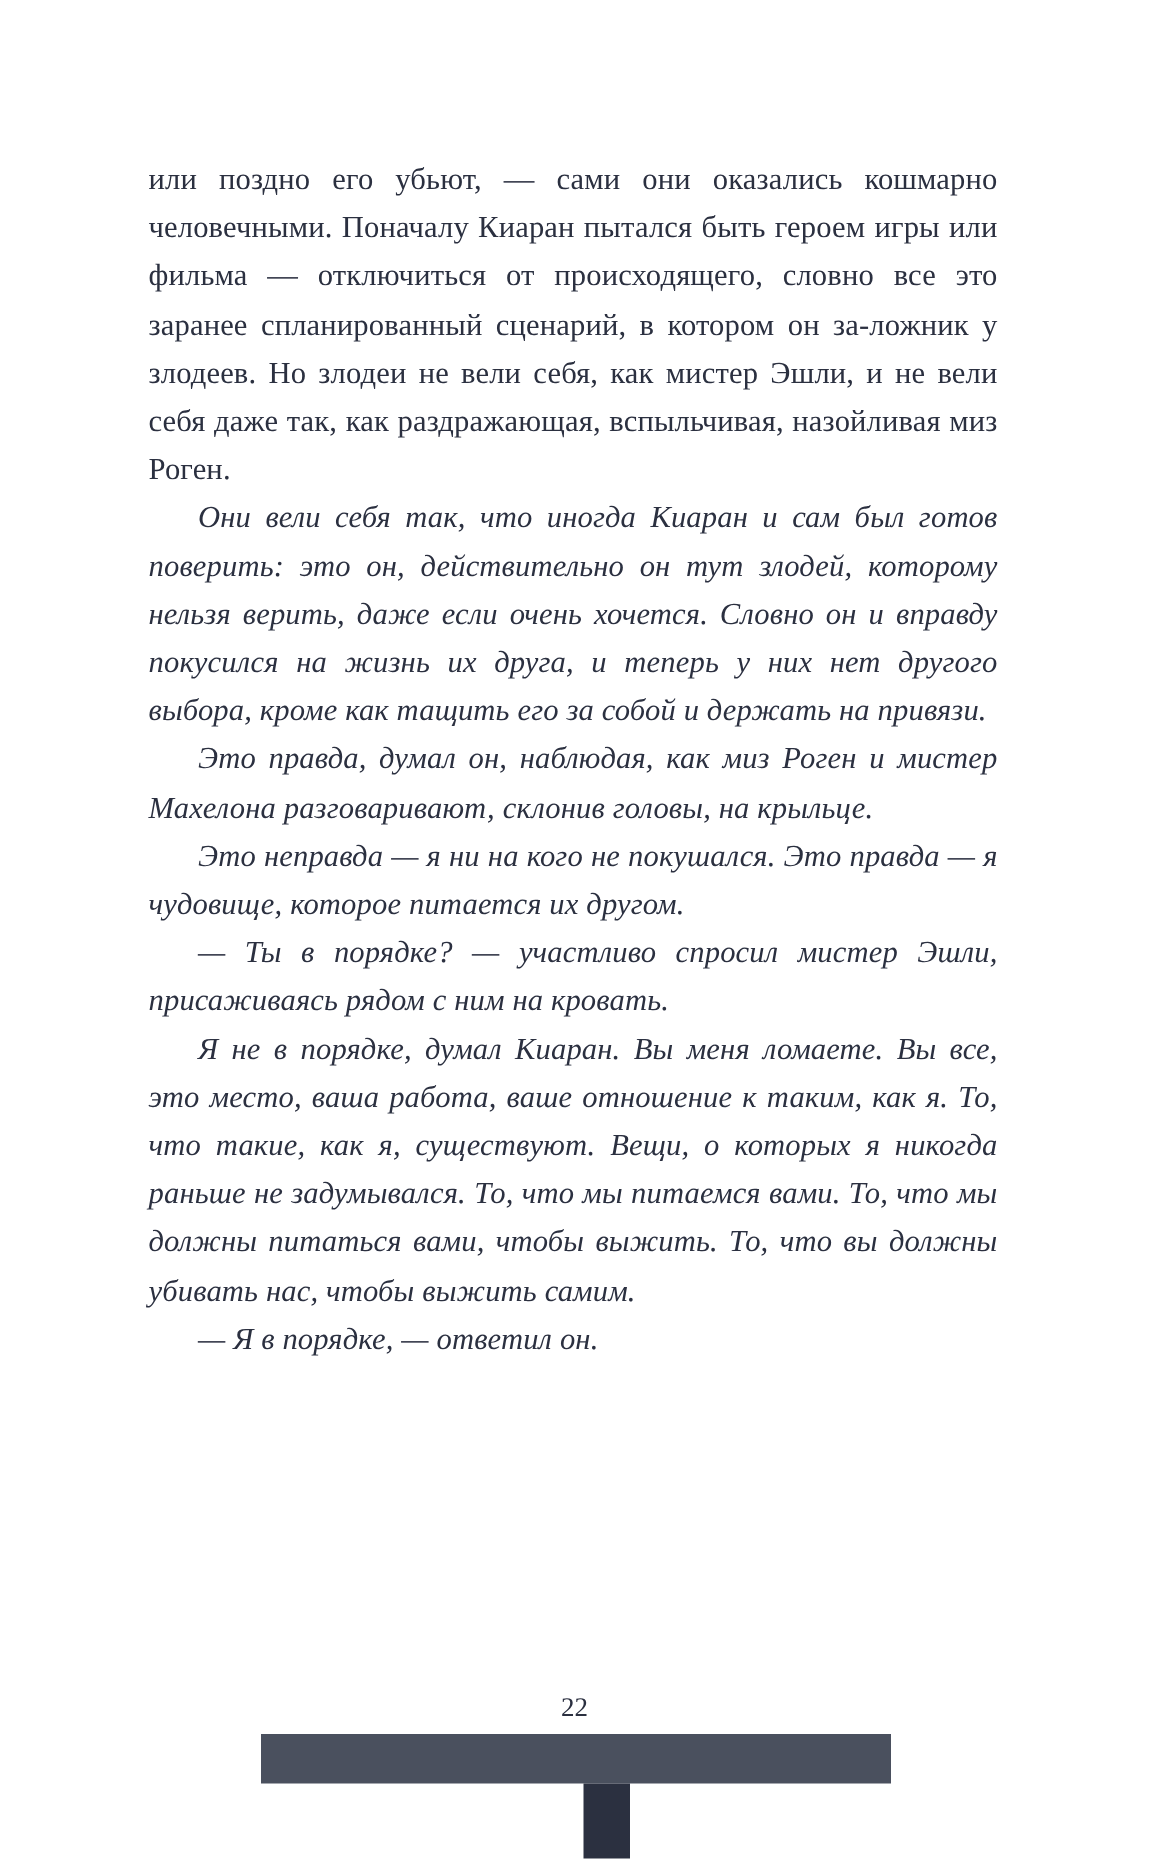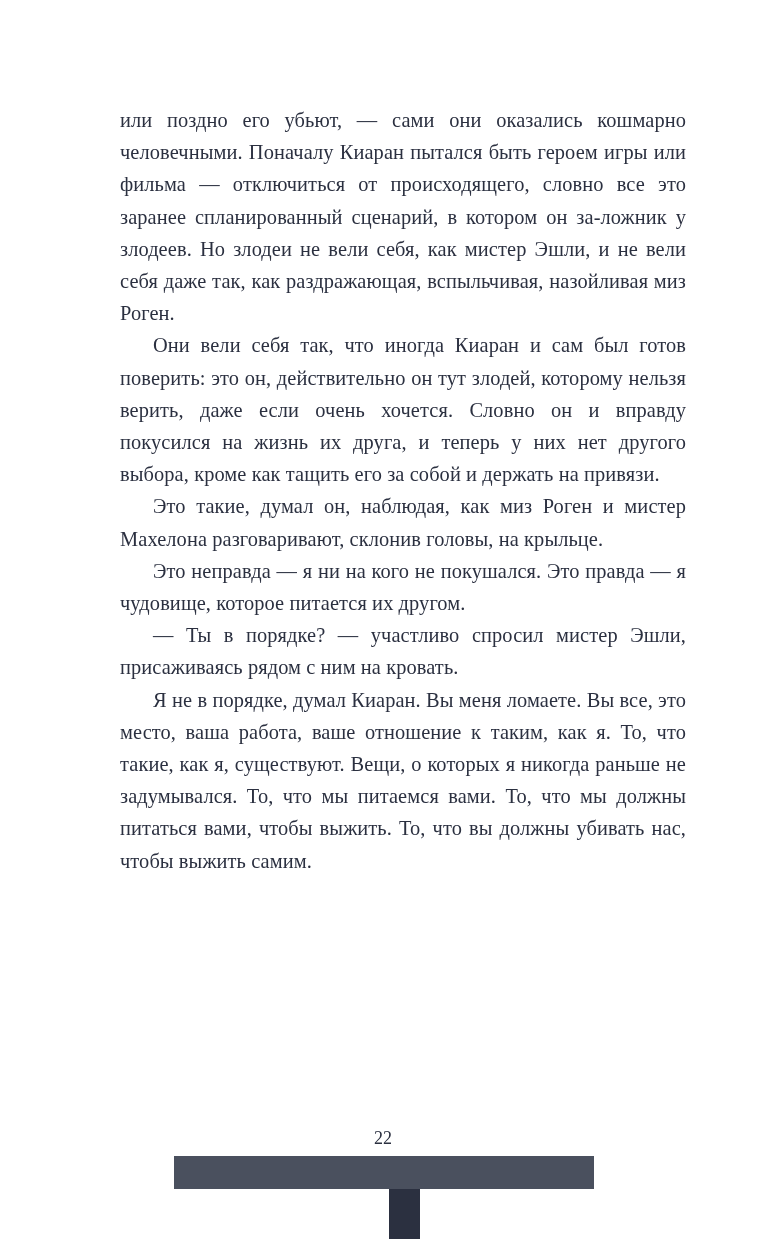--- a/index.html
+++ b/index.html
@@ -17,36 +17,37 @@
   }
   .page {
     position: absolute;
     left: 0;
     top: 0;
     width: 766px;
     height: 1239px;
   }
   .text-column {
     position: absolute;
-    left: 120px;
+    left: 99px;
     top: 104px;
     width: 566px;
   }
   p.para {
     margin: 0;
     font-size: 20.4px;
     line-height: 32.2px;
     text-align: justify;
     text-indent: 0;
     color: #2b3040;
     hyphens: manual;
     letter-spacing: 0.1px;
   }
   p.indent {
     text-indent: 33px;
+    font-style: italic;
   }
   p.italic {
   }
   .page-number {
     position: absolute;
     left: 0;
     top: 1128px;
     width: 766px;
     text-align: center;
     font-size: 18px;
@@ -71,24 +72,25 @@
   }
 </style>
 </head>
 <body>
 
 <div class="page">
 
   <div class="text-column">
     <p class="para">или поздно его убьют, — сами они оказались кошмарно человечными. Поначалу Киаран пытался быть героем игры или фильма — отключиться от происходящего, словно все это заранее спланированный сценарий, в котором он за-ложник у злодеев. Но злодеи не вели себя, как мистер Эшли, и не вели себя даже так, как раздражающая, вспыльчивая, назойливая миз Роген.</p>
     <p class="para indent">Они вели себя так, что иногда Киаран и сам был готов поверить: это он, действительно он тут злодей, которому нельзя верить, даже если очень хочется. Словно он и вправду покусился на жизнь их друга, и теперь у них нет другого выбора, кроме как тащить его за собой и держать на привязи.</p>
-    <p class="para indent">Это такие, думал он, наблюдая, как миз Роген и мистер Махелона разговаривают, склонив головы, на крыльце.</p>
+    <p class="para indent">Это правда, думал он, наблюдая, как миз Роген и мистер Махелона разговаривают, склонив головы, на крыльце.</p>
     <p class="para indent italic">Это неправда — я ни на кого не покушался. Это правда — я чудовище, которое питается их другом.</p>
     <p class="para indent">— Ты в порядке? — участливо спросил мистер Эшли, присаживаясь рядом с ним на кровать.</p>
     <p class="para indent">Я не в порядке, думал Киаран. Вы меня ломаете. Вы все, это место, ваша работа, ваше отношение к таким, как я. То, что такие, как я, существуют. Вещи, о которых я никогда раньше не задумывался. То, что мы питаемся вами. То, что мы должны питаться вами, чтобы выжить. То, что вы должны убивать нас, чтобы выжить самим.</p>
+    <p class="para indent">— Я в порядке, — ответил он.</p>
   </div>
 
   <div class="page-number">22</div>
 
   <div class="bar-main"></div>
   <div class="bar-stub"></div>
 
 </div>
 
 </body></html>

